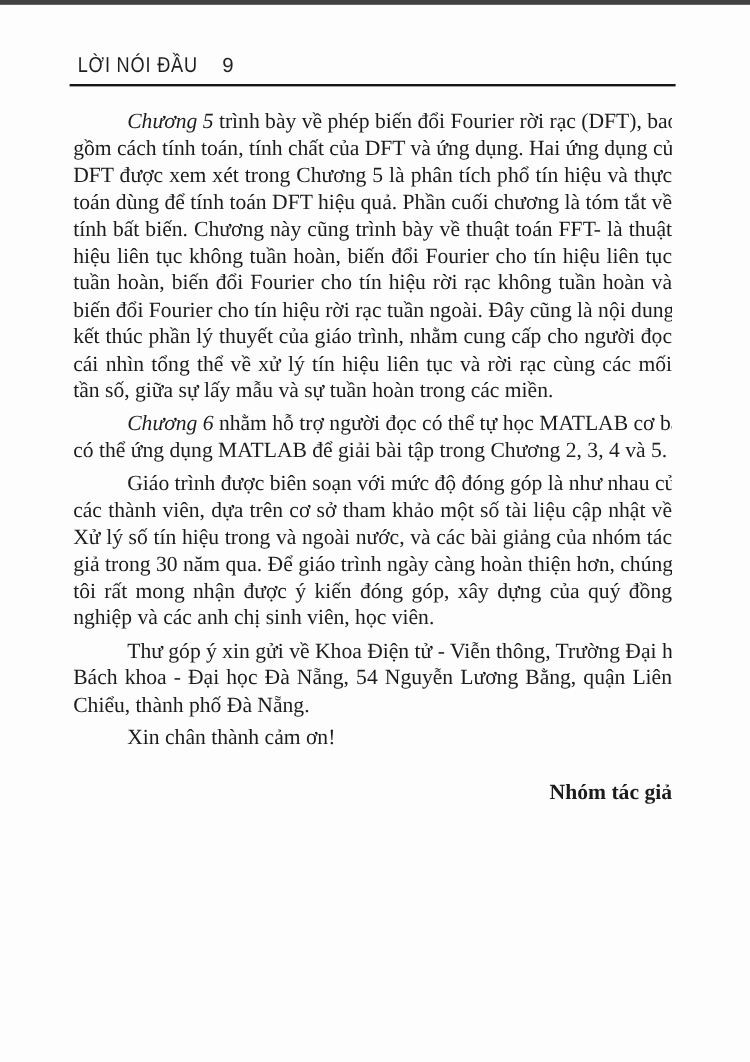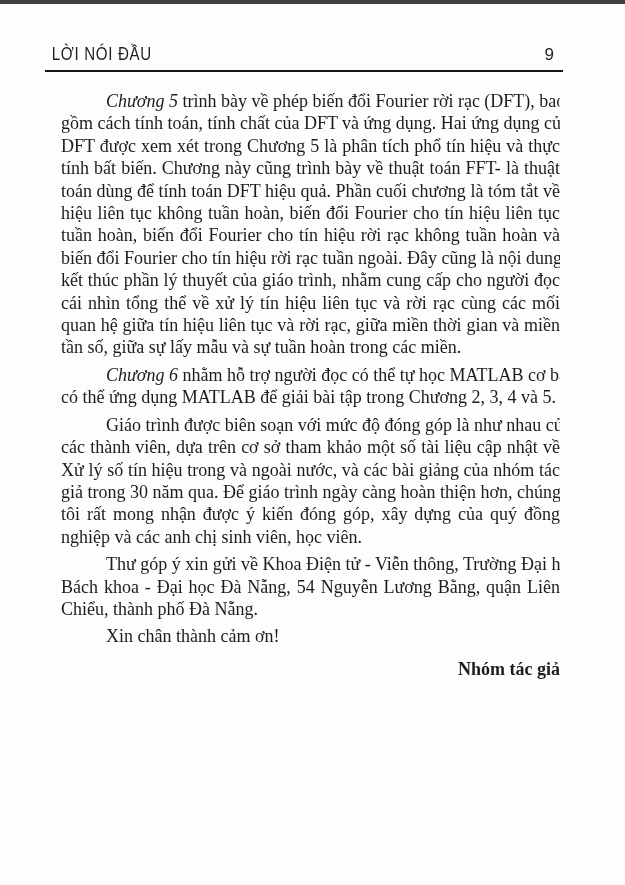--- a/index.html
+++ b/index.html
@@ -13,26 +13,25 @@
     overflow: hidden;
   }
   .topbar {
     position: absolute;
     top: 0; left: 0;
     width: 100%; height: 4px;
     background: var(--topbar, #414141);
   }
   .header {
     position: absolute;
-    left: 45px; right: 62px; top: 44px;
+    left: 58px; right: 62px; top: 44px;
     height: 28px;
     box-sizing: border-box;
     border-bottom: 2px solid var(--rule, #161616);
     display: flex;
-    justify-content: space-between;
     align-items: flex-end;
     padding-bottom: 5px;
   }
   .header-title {
     font-family: "Liberation Sans", sans-serif;
     font-size: 18px;
     letter-spacing: 0.8px;
     transform: scaleX(0.84);
     transform-origin: left bottom;
     padding-left: 8px;
@@ -44,21 +43,21 @@
     font-size: 17px;
     color: #1f1f1f;
     padding-right: 9px;
   }
   .content {
     position: absolute;
     left: 61px; top: 90px;
     width: 499px;
   }
   .para { margin: 0 0 5px 0; }
-  .para.signature { margin-top: 10px; }
+  .para.signature { margin-top: 24px; }
   .line {
     font-size: 18px;
     line-height: 22.4px;
     text-align: justify;
     text-align-last: justify;
     text-justify: inter-word;
     white-space: nowrap;
     overflow: hidden;
   }
   .line.first { text-indent: 45px; }
@@ -74,28 +73,27 @@
   <div class="topbar"></div>
   <div class="header">
     <span class="header-title">LỜI NÓI ĐẦU</span>
     <span class="page-number">9</span>
   </div>
   <div class="content">
       <div class="para body">
         <div class="line first"><span class="it">Chương 5</span><span> trình bày về phép biến đổi Fourier rời rạc (DFT), bao</span></div>
         <div class="line"><span>gồm cách tính toán, tính chất của DFT và ứng dụng. Hai ứng dụng của</span></div>
         <div class="line"><span>DFT được xem xét trong Chương 5 là phân tích phổ tín hiệu và thực</span></div>
+        <div class="line"><span>toán dùng để tính toán DFT hiệu quả. Phần cuối chương là tóm tắt về</span></div>
         <div class="line"><span>tính bất biến. Chương này cũng trình bày về thuật toán FFT- là thuật</span></div>
-        <div class="line"><span>toán dùng để tính toán DFT hiệu quả. Phần cuối chương là tóm tắt về</span></div>
         <div class="line"><span>hiệu liên tục không tuần hoàn, biến đổi Fourier cho tín hiệu liên tục</span></div>
         <div class="line"><span>tuần hoàn, biến đổi Fourier cho tín hiệu rời rạc không tuần hoàn và</span></div>
         <div class="line"><span>biến đổi Fourier cho tín hiệu rời rạc tuần ngoài. Đây cũng là nội dung</span></div>
         <div class="line"><span>kết thúc phần lý thuyết của giáo trình, nhằm cung cấp cho người đọc</span></div>
         <div class="line"><span>cái nhìn tổng thể về xử lý tín hiệu liên tục và rời rạc cùng các mối</span></div>
-        <div class="line"><span>quan hệ giữa tín hiệu liên tục và rời rạc, giữa miền thời gian và miền</span></div>
         <div class="line lastline"><span>tần số, giữa sự lấy mẫu và sự tuần hoàn trong các miền.</span></div>
       </div>
       <div class="para body">
         <div class="line first"><span class="it">Chương 6</span><span> nhằm hỗ trợ người đọc có thể tự học MATLAB cơ bản và</span></div>
         <div class="line lastline"><span>có thể ứng dụng MATLAB để giải bài tập trong Chương 2, 3, 4 và 5.</span></div>
       </div>
       <div class="para body">
         <div class="line first"><span>Giáo trình được biên soạn với mức độ đóng góp là như nhau của</span></div>
         <div class="line"><span>các thành viên, dựa trên cơ sở tham khảo một số tài liệu cập nhật về</span></div>
         <div class="line"><span>Xử lý số tín hiệu trong và ngoài nước, và các bài giảng của nhóm tác</span></div>

